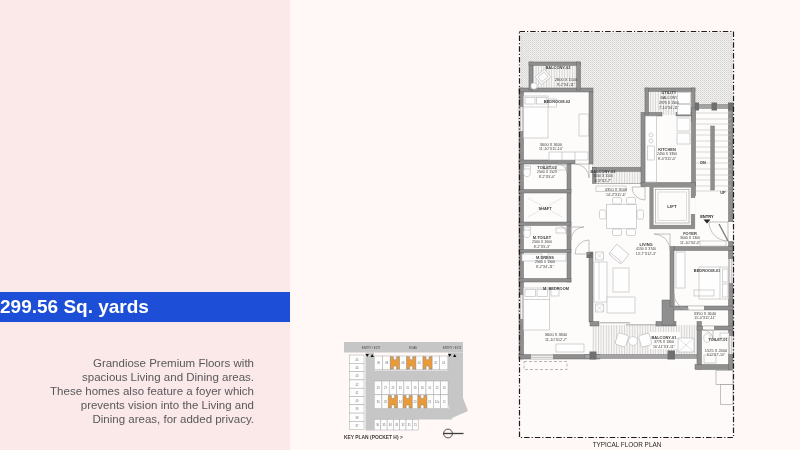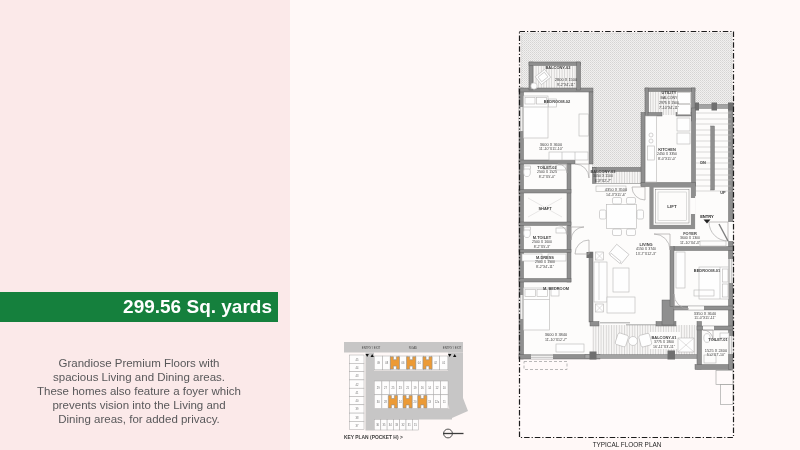--- a/index.html
+++ b/index.html
@@ -1,17 +1,17 @@
 <!DOCTYPE html>
 <html><head><meta charset="utf-8"><style>
 html,body{margin:0;padding:0}
 body{width:800px;height:450px;position:relative;overflow:hidden;background:#fff8f7;font-family:"Liberation Sans",sans-serif}
 .leftpanel{position:absolute;left:0;top:0;width:290px;height:450px;background:#fbe9e9}
-.banner{position:absolute;left:0;top:292px;width:272px;height:30px;background:#15803d;color:#fff;font-size:19px;font-weight:bold;text-align:right;line-height:30px;padding-right:6px}
-.para{position:absolute;left:12px;top:356px;width:254px;font-size:11.5px;line-height:14px;color:#58585a;text-align:center}
+.banner{position:absolute;left:0;top:292px;width:272px;height:30px;background:#1d4ed8;color:#fff;font-size:19px;font-weight:bold;text-align:left;line-height:30px;padding-right:18px}
+.para{position:absolute;left:0;top:356px;width:254px;font-size:11.5px;line-height:14px;color:#58585a;text-align:right}
 svg{position:absolute;left:0;top:0}
 </style></head><body>
 
 <div class="leftpanel"></div>
 
 <div class="banner">299.56 Sq. yards</div>
 
 <div class="para">Grandiose Premium Floors with<br>spacious Living and Dining areas.<br>These homes also feature a foyer which<br>prevents vision into the Living and<br>Dining areas, for added privacy.</div>
 <svg width="800" height="450" viewBox="0 0 800 450">
 <defs>

